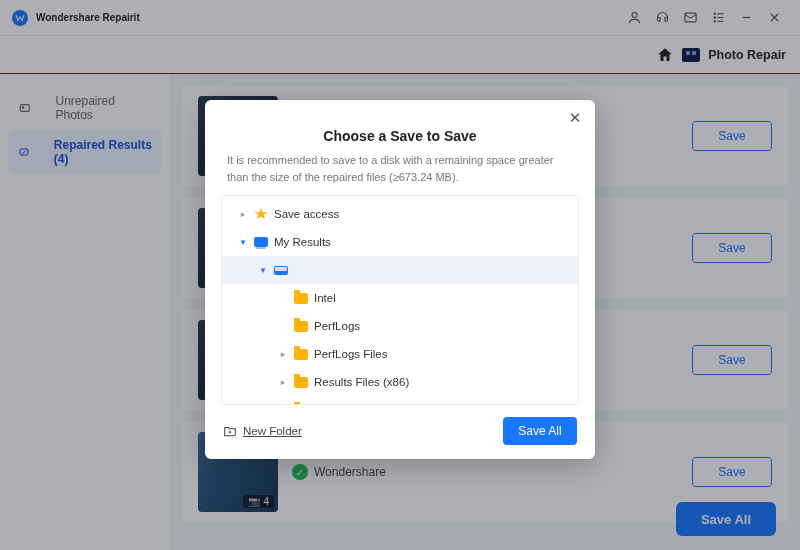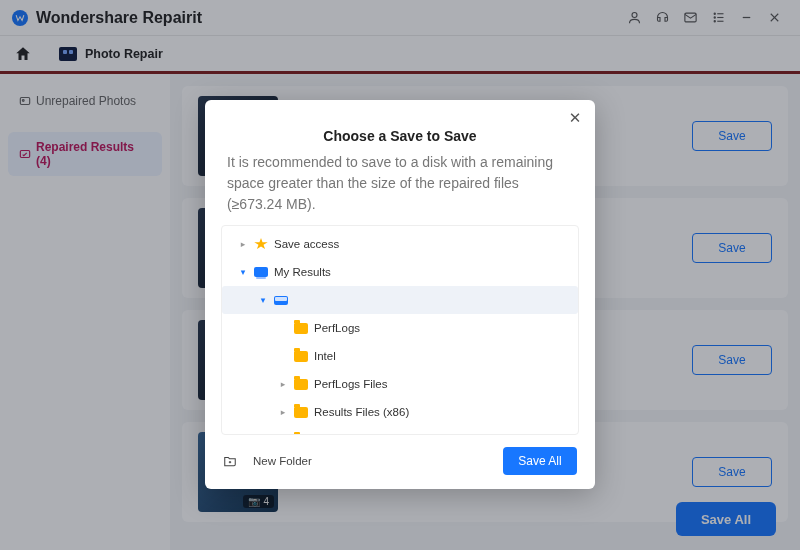--- a/index.html
+++ b/index.html
@@ -2,73 +2,73 @@
 <html><head>
 <meta charset="utf-8">
 <style>
   * { box-sizing: border-box; margin: 0; padding: 0; font-family: -apple-system, "Segoe UI", sans-serif; }
   body { width: 800px; height: 550px; background: #f5f6f8; overflow: hidden; position: relative; }
 
   
   .titlebar { height: 36px; background: #fff; display: flex; align-items: center; padding: 0 12px; border-bottom: 1px solid #eaeaea; }
   .titlebar .logo { width: 16px; height: 16px; border-radius: 50%; background: #1877ff; display: flex; align-items: center; justify-content: center; margin-right: 8px; }
   .titlebar .logo svg { width: 10px; height: 10px; }
-  .titlebar .title { font-size: 16px; font-weight: 600; color: #222; }
+  .titlebar .title { font-size: 10px; font-weight: 600; color: #222; }
   .titlebar .spacer { flex: 1; }
   .titlebar .ticon { width: 28px; height: 28px; display: flex; align-items: center; justify-content: center; color: #555; cursor: pointer; }
   .titlebar .ticon svg { width: 15px; height: 15px; }
 
   
-  .toolbar { height: 38px; background: #fff; display: flex; align-items: center; padding: 0 14px; gap: 27px; border-bottom: 3px solid #7f1d1d; }
+  .toolbar { height: 38px; background: #fff; display: flex; align-items: center; padding: 0 14px; gap: 8px; border-bottom: 1px solid #7f1d1d; justify-content: flex-end; }
   .toolbar .home { width: 18px; height: 18px; color: #222; }
   .toolbar .mode { display: flex; align-items: center; gap: 8px; font-size: 12.5px; font-weight: 600; color: #222; }
   .toolbar .mode .mic { width: 18px; height: 14px; background: #0f1c3f; border-radius: 2px; position: relative; }
   .toolbar .mode .mic::after { content:""; position:absolute; left:4px; top:3px; width:4px; height:4px; background:#7aa8ff; border-radius:1px; box-shadow: 6px 0 0 #7aa8ff; }
 
   
   .main { display: flex; height: calc(550px - 36px - 38px); }
   .sidebar { width: 170px; background: #fff; padding: 12px 8px; }
-  .side-item { display: flex; align-items: center; gap: 4px; padding: 8px 10px; border-radius: 6px; font-size: 12px; color: #666; cursor: pointer; }
-  .side-item.active { background: #eef4ff; color: #be185d; font-weight: 600; margin-top: 16px; }
+  .side-item { display: flex; align-items: center; gap: 24px; padding: 8px 10px; border-radius: 6px; font-size: 12px; color: #666; cursor: pointer; }
+  .side-item.active { background: #eef4ff; color: #1d4ed8; font-weight: 600; }
   .side-item .sic { width: 14px; height: 14px; }
 
   .content { flex: 1; padding: 12px; overflow: hidden; position: relative; }
   .row { background: #fff; border-radius: 6px; height: 100px; margin-bottom: 12px; display: flex; align-items: center; padding: 10px 16px; gap: 14px; }
   .thumb { width: 80px; height: 80px; border-radius: 4px; background: linear-gradient(135deg,#2a3b52,#0e1724); position: relative; color:#fff; display:flex; align-items:flex-end; justify-content:flex-end; padding:4px; font-size:10px;}
   .thumb .badge { background: rgba(0,0,0,.55); padding: 1px 5px; border-radius: 3px; }
   .row .info { flex: 1; }
   .row .fname { font-size: 13px; font-weight: 700; color: #222; margin-bottom: 6px; }
   .row .meta { font-size: 11px; color: #888; }
   .row .check { width:16px;height:16px;border-radius:50%;background:#1fbf5b;display:flex;align-items:center;justify-content:center;color:#fff;font-size:10px;margin-right:6px;}
   .row .status { display:flex;align-items:center;font-size:12px;color:#444; }
   .savebtn { width: 80px; height: 30px; border:1px solid #1877ff; color:#1877ff; background:#fff; border-radius:4px; font-size:12px; cursor:pointer; }
   .saveall-bottom { position:absolute; right:24px; bottom:14px; width:100px; height:34px; background:#1877ff; color:#fff; border:none; border-radius:6px; font-size:13px; font-weight:600; cursor:pointer;}
 
   
   .overlay { position: absolute; inset:0; background: rgba(20,25,40,.35); }
   .modal { position:absolute; left:205px; top:100px; width:390px; background:#fff; border-radius:6px; box-shadow:0 6px 30px rgba(0,0,0,.25); padding-bottom:10px; }
   .modal .close { position:absolute; right:10px; top:8px; width:20px; height:20px; display:flex; align-items:center; justify-content:center; color:#555; cursor:pointer; font-size:15px;}
   .modal h3 { text-align:center; font-size:14px; font-weight:700; padding:28px 20px 8px; color:#222;}
-  .modal .hint { font-size:14px; color:#777; padding:0 22px 10px; line-height:1.5; }
+  .modal .hint { font-size:11px; color:#777; padding:0 22px 10px; line-height:1.5; }
   .tree { margin:0 16px; border:1px solid #eee; border-radius:4px; max-height:210px; overflow-y:auto; position:relative; padding:4px 0;}
   .tree::-webkit-scrollbar{width:6px;} .tree::-webkit-scrollbar-thumb{background:#d0d4dc;border-radius:3px;}
   .tnode { display:flex; align-items:center; height:28px; font-size:11.5px; color:#333; cursor:pointer; padding-right:8px;}
   .tnode .arrow { width:10px; color:#999; font-size:9px; text-align:center;}
   .tnode.sel { background:#eef2f8; border-radius:3px; }
   .fic { width:14px; height:12px; margin:0 6px; display:inline-block; }
   .star { background:#ffb400; clip-path: polygon(50% 0,61% 35%,98% 35%,68% 57%,79% 91%,50% 70%,21% 91%,32% 57%,2% 35%,39% 35%);}
   .pc { background:#1877ff; border-radius:2px; height:10px; position:relative; }
   .pc::after{content:"";position:absolute;left:2px;bottom:-2px;width:10px;height:2px;background:#9cc0ff;border-radius:1px;}
   .drive { background:#1877ff; border-radius:2px; height:9px; width:14px; position:relative;}
   .drive::before{content:"";position:absolute;top:1px;left:1px;right:1px;height:4px;background:#cfe2ff;border-radius:1px;}
   .folder { width:14px; height:11px; background:#ffb400; border-radius:1px 2px 2px 2px; position:relative;}
   .folder::before{content:"";position:absolute;top:-3px;left:0;width:6px;height:3px;background:#ffb400;border-radius:1px 1px 0 0;}
   .indent1{padding-left:16px;} .indent2{padding-left:36px;} .indent3{padding-left:56px;}
   .mfooter { display:flex; align-items:center; justify-content:space-between; padding:12px 18px 4px;}
-  .newf { display:flex; align-items:center; gap:16px; font-size:11.5px; color:#444; cursor:pointer;}
+  .newf { display:flex; align-items:center; gap:6px; font-size:11.5px; color:#444; cursor:pointer;text-decoration:underline;}
   .newf svg{width:14px;height:14px;}
   .msave { width:74px; height:28px; background:#1877ff; color:#fff; border:none; border-radius:4px; font-size:12px; cursor:pointer;}
 
   
   .content .rows-holder{ position:relative; }
 </style>
 </head>
 <body>
 
 <div class="titlebar">
@@ -177,21 +177,21 @@
         <button class="savebtn">Save</button>
       </div>
 
       <div class="row">
         <div class="thumb" style="background:linear-gradient(135deg,#3a6a9a,#12324f);">
             <span class="badge">📷 <span>4</span></span>
           </div>
         <div class="info">
           <div class="status">
             <span class="check">✓</span>
-            <span>Unrepaired</span>
+            <span>Wondershare</span>
           </div>
         </div>
         <button class="savebtn">Save</button>
       </div>
     </div>
     <button class="saveall-bottom">Save All</button>
   </div>
 </div>
 
 <div class="overlay"></div>
@@ -212,26 +212,26 @@
         <span class="fic pc"></span>
         <span>My Results</span>
       </div>
     <div class="tnode indent2 sel">
         <span class="arrow" style="color:#1877ff;">▾</span>
         <span class="fic drive"></span>
       </div>
     <div class="tnode indent3">
         <span class="arrow"></span>
         <span class="fic folder"></span>
+        <span>Intel</span>
+      </div>
+    <div class="tnode indent3">
+        <span class="arrow"></span>
+        <span class="fic folder"></span>
         <span>PerfLogs</span>
-      </div>
-    <div class="tnode indent3">
-        <span class="arrow"></span>
-        <span class="fic folder"></span>
-        <span>Intel</span>
       </div>
     <div class="tnode indent3">
         <span class="arrow">▸</span>
         <span class="fic folder"></span>
         <span>PerfLogs Files</span>
       </div>
     <div class="tnode indent3">
         <span class="arrow">▸</span>
         <span class="fic folder"></span>
         <span>Results Files (x86)</span>

